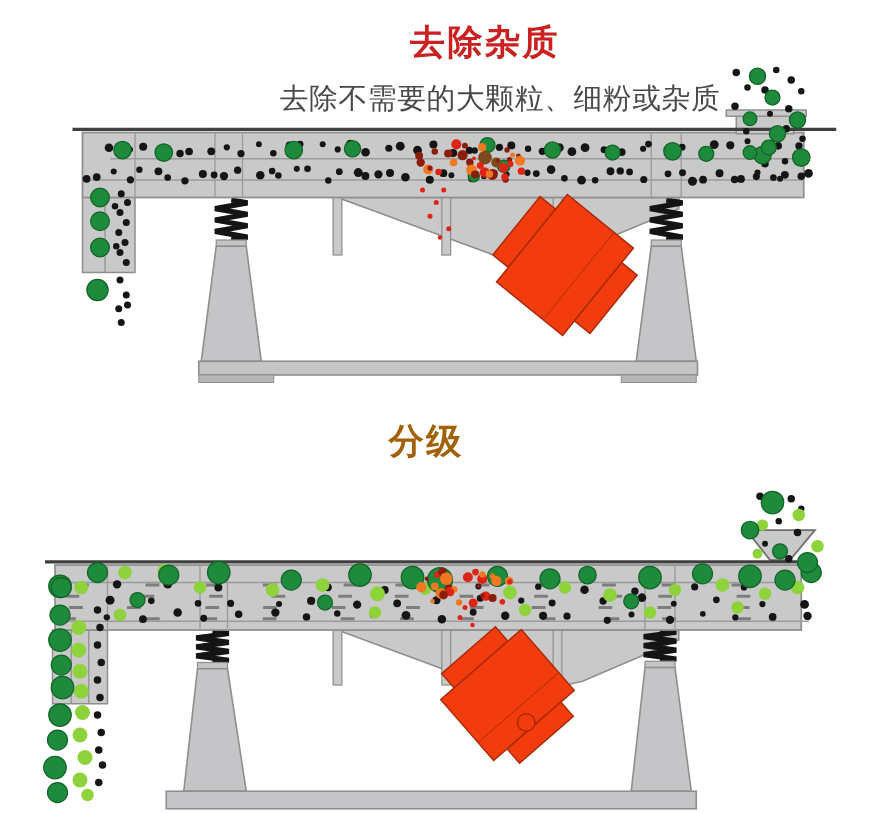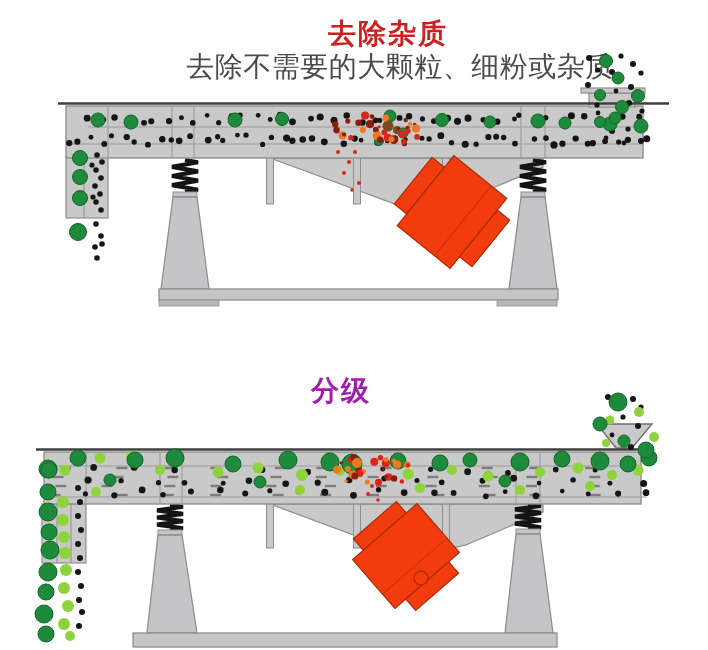--- a/index.html
+++ b/index.html
@@ -1,21 +1,21 @@
 <!DOCTYPE html>
 <html><head>
 <meta charset="utf-8">
 <style>
   html,body{margin:0;padding:0;background:#fff;}
   .canvas{position:relative;width:708px;height:650px;background:#ffffff;overflow:hidden;
           font-family:Liberation Serif, serif;}
   .sec-title{position:absolute;transform:translateX(-50%);white-space:nowrap;
              font-size:28px;font-weight:bold;letter-spacing:2px;}
   .sec-sub{position:absolute;transform:translateX(-50%);white-space:nowrap;
-           font-size:28px;font-weight:500;letter-spacing:0.5px;}
+           font-size:23px;font-weight:500;letter-spacing:0.5px;margin-top:15px;}
   svg.machine{position:absolute;left:0;top:0;width:708px;height:650px;}
 </style>
 </head>
 <body>
 
 <div class="canvas">
   <div class="sec-title" style="left: 388px; top: 15px; color: rgb(203, 33, 32);">去除杂质</div>
   <div class="sec-sub" style="left: 400px; top: 48px; color: rgb(74, 74, 74);">去除不需要的大颗粒、细粉或杂质</div>
 
   <svg id="m1" class="machine" viewBox="0 0 708 650">
@@ -243,21 +243,21 @@
           <circle cx="355" cy="152" r="2" fill="#dd2517" stroke="none" stroke-width="0"></circle>
           <circle cx="349" cy="162" r="2" fill="#dd2517" stroke="none" stroke-width="0"></circle>
           <circle cx="344" cy="173" r="2" fill="#dd2517" stroke="none" stroke-width="0"></circle>
           <circle cx="359" cy="183" r="2" fill="#dd2517" stroke="none" stroke-width="0"></circle>
           <circle cx="352" cy="190" r="1.8" fill="#dd2517" stroke="none" stroke-width="0"></circle>
           <circle cx="338" cy="152" r="2" fill="#dd2517" stroke="none" stroke-width="0"></circle>
         </g>
       </g>
     </svg>
 
-  <div class="sec-title" style="left: 341px; top: 334px; color: #a21caf; margin-top: 38px;">分级</div>
+  <div class="sec-title" style="left: 341px; top: 334px; color: #a16207;">分级</div>
 
   <svg id="m2" class="machine" viewBox="0 0 708 650">
       <g>
         <polygon points="270,504 543,504 543,512 466,545 413,557" fill="#c9c9c9" stroke="#8f8f8f" stroke-width="1.3"></polygon>
         <rect x="42" y="504" width="44" height="59" fill="#c9c9c9" stroke="#8f8f8f" stroke-width="1.2"></rect>
         <line x1="57" y1="504" x2="57" y2="563" stroke="#8f8f8f" stroke-width="1"></line>
         <line x1="71" y1="504" x2="71" y2="563" stroke="#8f8f8f" stroke-width="1"></line>
         <path d="M170,505 L183,506.7857142857143 L157,510.35714285714283 L183,513.9285714285714 L157,517.5 L183,521.0714285714286 L157,524.6428571428571 L183,528.2142857142857 L170,530" fill="none" stroke="#141414" stroke-width="4.2"></path>
         <path d="M528,504 L541,505.7857142857143 L515,509.35714285714283 L541,512.9285714285714 L515,516.5 L541,520.0714285714286 L515,523.6428571428571 L541,527.2142857142857 L528,529" fill="none" stroke="#141414" stroke-width="4.2"></path>
         <rect x="158" y="530" width="24" height="5" fill="#c5c5c7" stroke="#8f8f8f" stroke-width="1"></rect>

